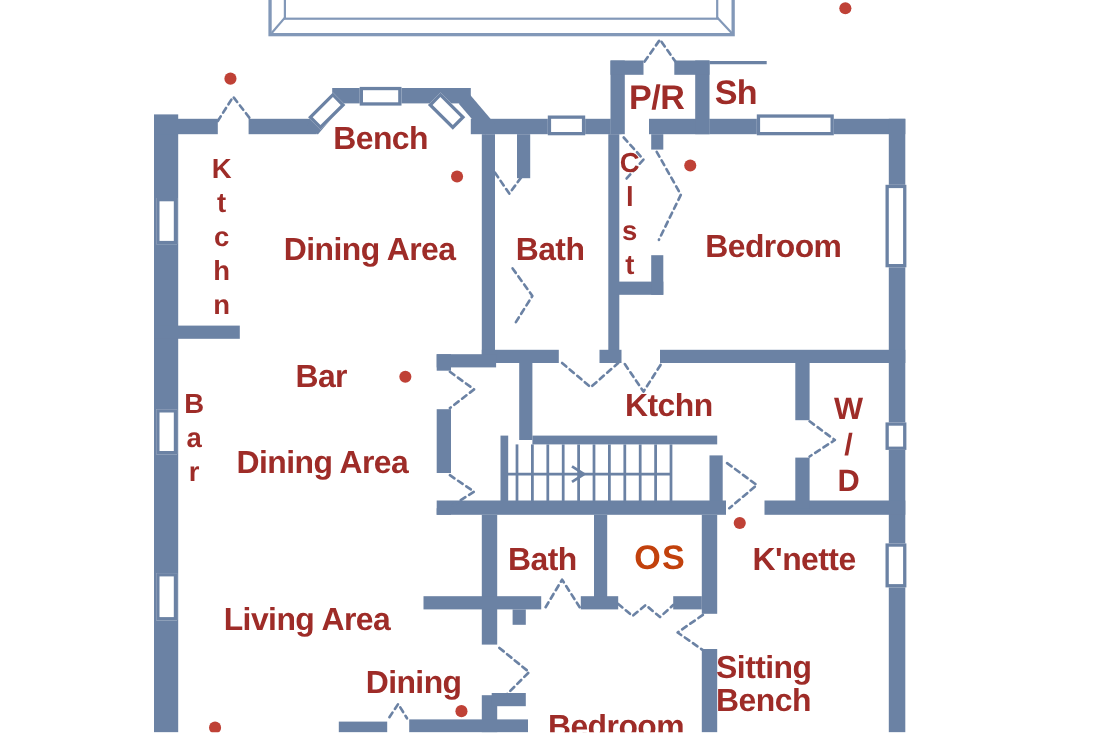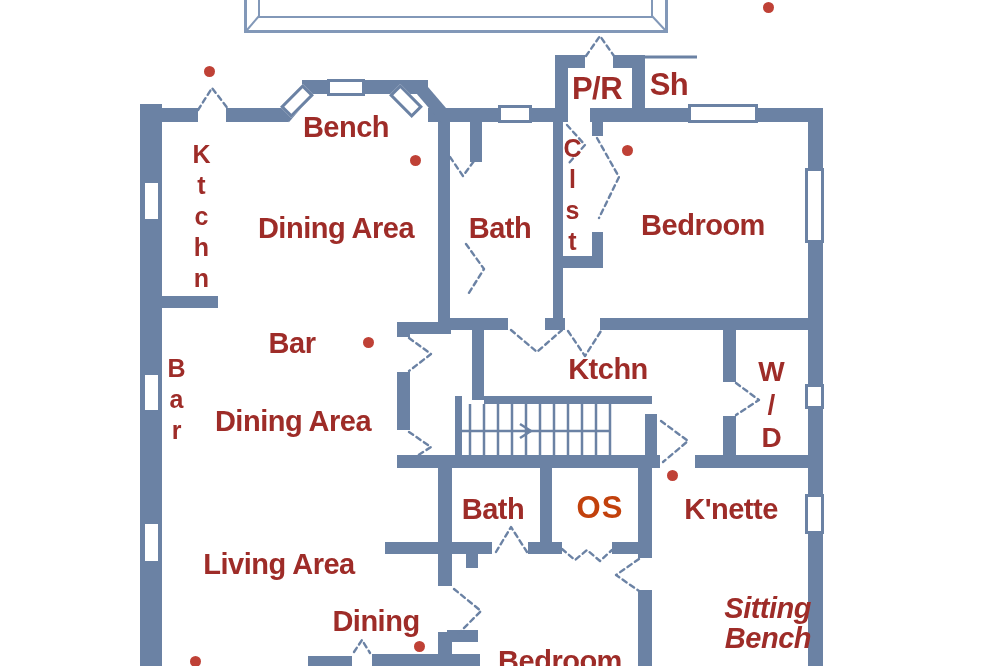--- a/index.html
+++ b/index.html
@@ -11,21 +11,21 @@
   .win{position:absolute;background:#ffffff;border:3px solid #6b82a4;box-sizing:border-box;}
   .deck{position:absolute;background:#ffffff;border:3px solid #8298b8;box-sizing:border-box;}
   .deck-inner{position:absolute;background:#ffffff;border:2px solid #8298b8;box-sizing:border-box;}
   .dot{position:absolute;width:11px;height:11px;border-radius:50%;background:#bf4136;}
   .lbl{
     position:absolute;transform:translate(-50%,-50%);
     font-weight:bold;color:#9e2c28;font-size:29px;letter-spacing:-0.5px;
     white-space:nowrap;line-height:1.05;
   }
   .lbl.gray{color:#c2410c;font-size:31px;letter-spacing:1px;}
-  .lbl.center{text-align:right;white-space:normal;width:160px;font-style:italic;}
+  .lbl.center{text-align:left;white-space:normal;width:160px;}
   .vlbl{
     position:absolute;transform:translate(-50%,-50%);
     writing-mode:vertical-rl;text-orientation:upright;
     font-weight:bold;color:#9e2c28;font-size:25px;letter-spacing:3px;line-height:1;
     white-space:nowrap;
   }
   .vlbl.big{font-size:28px;letter-spacing:2px;}
   svg.overlay{position:absolute;left:0;top:0;}
 </style>
 </head>

